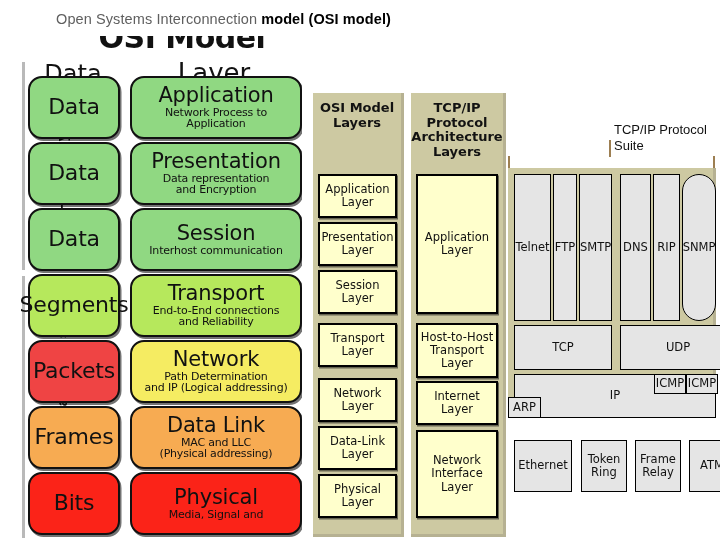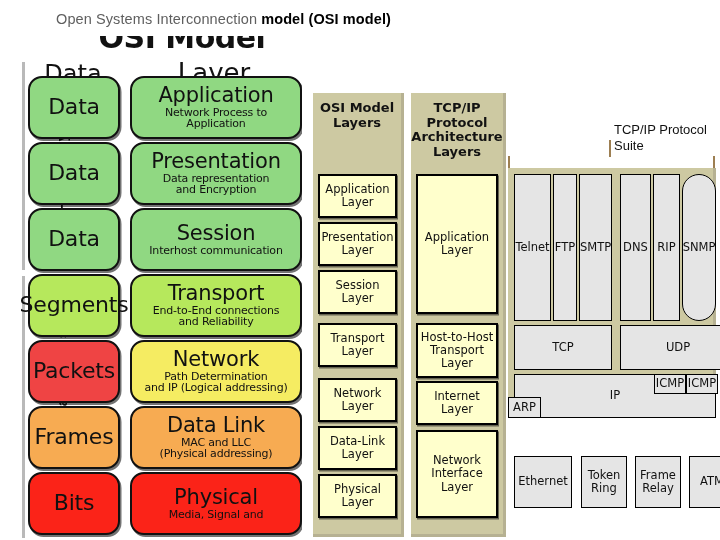--- a/index.html
+++ b/index.html
@@ -225,21 +225,21 @@
     line-height: 1.15;
     color: #111;
   }
   #netaccess-row {
     position: absolute;
     left: 508px;
     top: 440px;
     width: 208px;
     height: 52px;
   }
-  #netaccess-row .proto { top: 16px; height: 52px; }
+  #netaccess-row .proto { top: 0; height: 52px; }
 </style>
 </head>
 <body>
 
 <div id="slide-title">
   <span>Open Systems Interconnection </span><span class="bold">model (OSI model)</span>
 </div>
 
 <div id="osi-graphic">
   <div id="osi-graphic-title">OSI Model</div>

